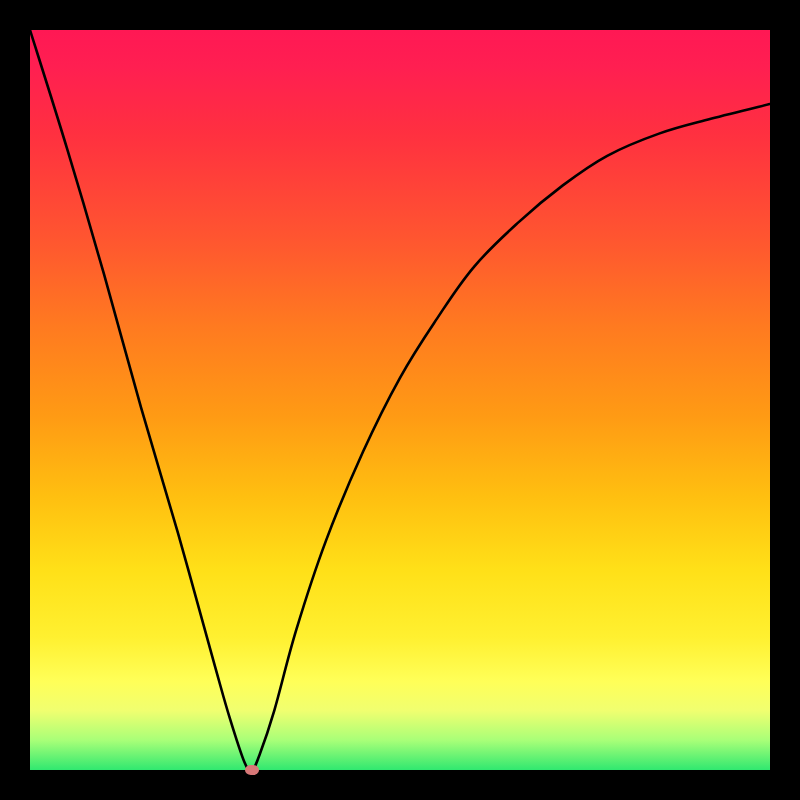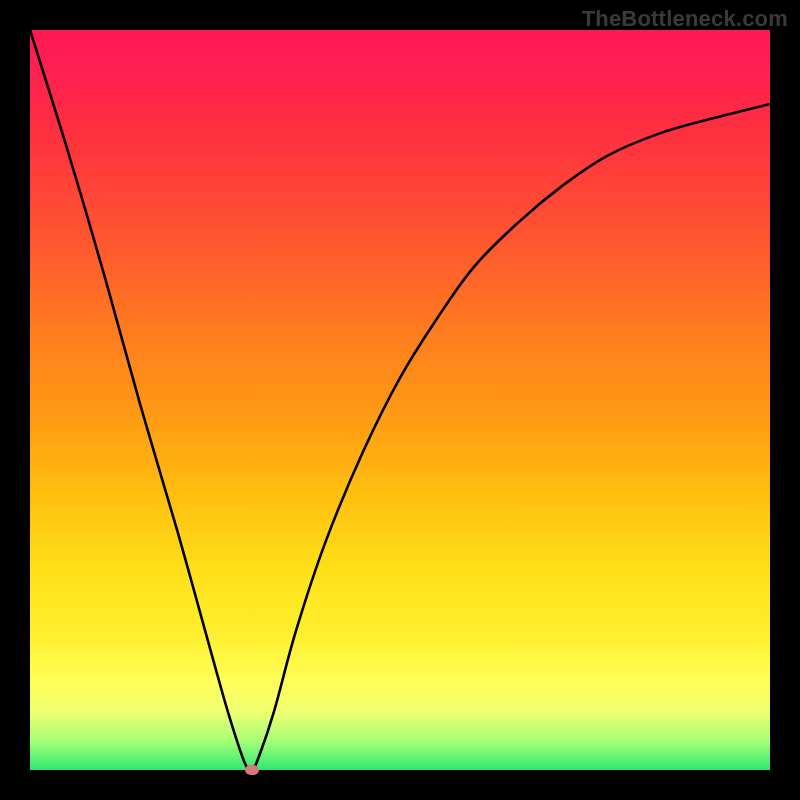--- a/index.html
+++ b/index.html
@@ -72,15 +72,14 @@
   <div class="plot-area">
 
     <svg class="curve" viewBox="0 0 740 740" preserveAspectRatio="none">
       <path id="curve-path" fill="none" stroke="#000" stroke-width="2.6" stroke-linejoin="round" stroke-linecap="round" d="M 0 0 C 6.66 21.311999999999994, 23.68 74.44399999999999, 37 118.39999999999998 C 50.32 162.35599999999997, 60.68 197.57999999999998, 74 244.2 C 87.32 290.82, 97.68 330.78000000000003, 111 377.40000000000003 C 124.32 424.02000000000004, 134.68 456.58, 148 503.2 C 161.32 549.8199999999999, 175.676 603.0999999999999, 185 636.4 C 194.324 669.7, 194.472 670.884, 199.8 688.2 C 205.12800000000001 705.5160000000001, 210.60399999999998 723.2760000000001, 214.6 732.6 C 218.596 741.924, 219.33599999999998 741.332, 222 740 C 224.66400000000002 738.668, 225.404 735.8560000000001, 229.4 725.2 C 233.39600000000002 714.544, 237.54000000000002 703.444, 244.20000000000002 680.8 C 250.86 658.156, 257.07599999999996 630.036, 266.4 599.4 C 275.724 568.764, 284.012 542.568, 296 510.6 C 307.988 478.632, 319.68 451.10400000000004, 333 421.8 C 346.32 392.496, 356.68 371.77599999999995, 370 347.79999999999995 C 383.32 323.82399999999996, 393.68000000000006 308.58000000000004, 407.00000000000006 288.6 C 420.32000000000005 268.62, 429.348 254.11599999999996, 444 236.79999999999995 C 458.652 219.48399999999995, 472.41600000000005 207.05199999999996, 488.40000000000003 192.39999999999998 C 504.384 177.748, 516.8159999999999 167.38799999999995, 532.8 155.39999999999998 C 548.784 143.412, 559.884 135.12400000000005, 577.2 125.80000000000007 C 594.5160000000001 116.47600000000008, 610.352 110.26000000000005, 629 103.60000000000002 C 647.648 96.94, 660.82 94.12799999999996, 680.8000000000001 88.79999999999995 C 700.7800000000001 83.47199999999995, 729.344 76.66399999999999, 740 74"></path>
     </svg>
 
     <div class="marker" id="min-marker" style="left: 222px; top: 740px;"></div>
 
   </div>
 
-  <div class="watermark">TheBottleneck.com</div>
 
 </div>
 
 </body></html>

